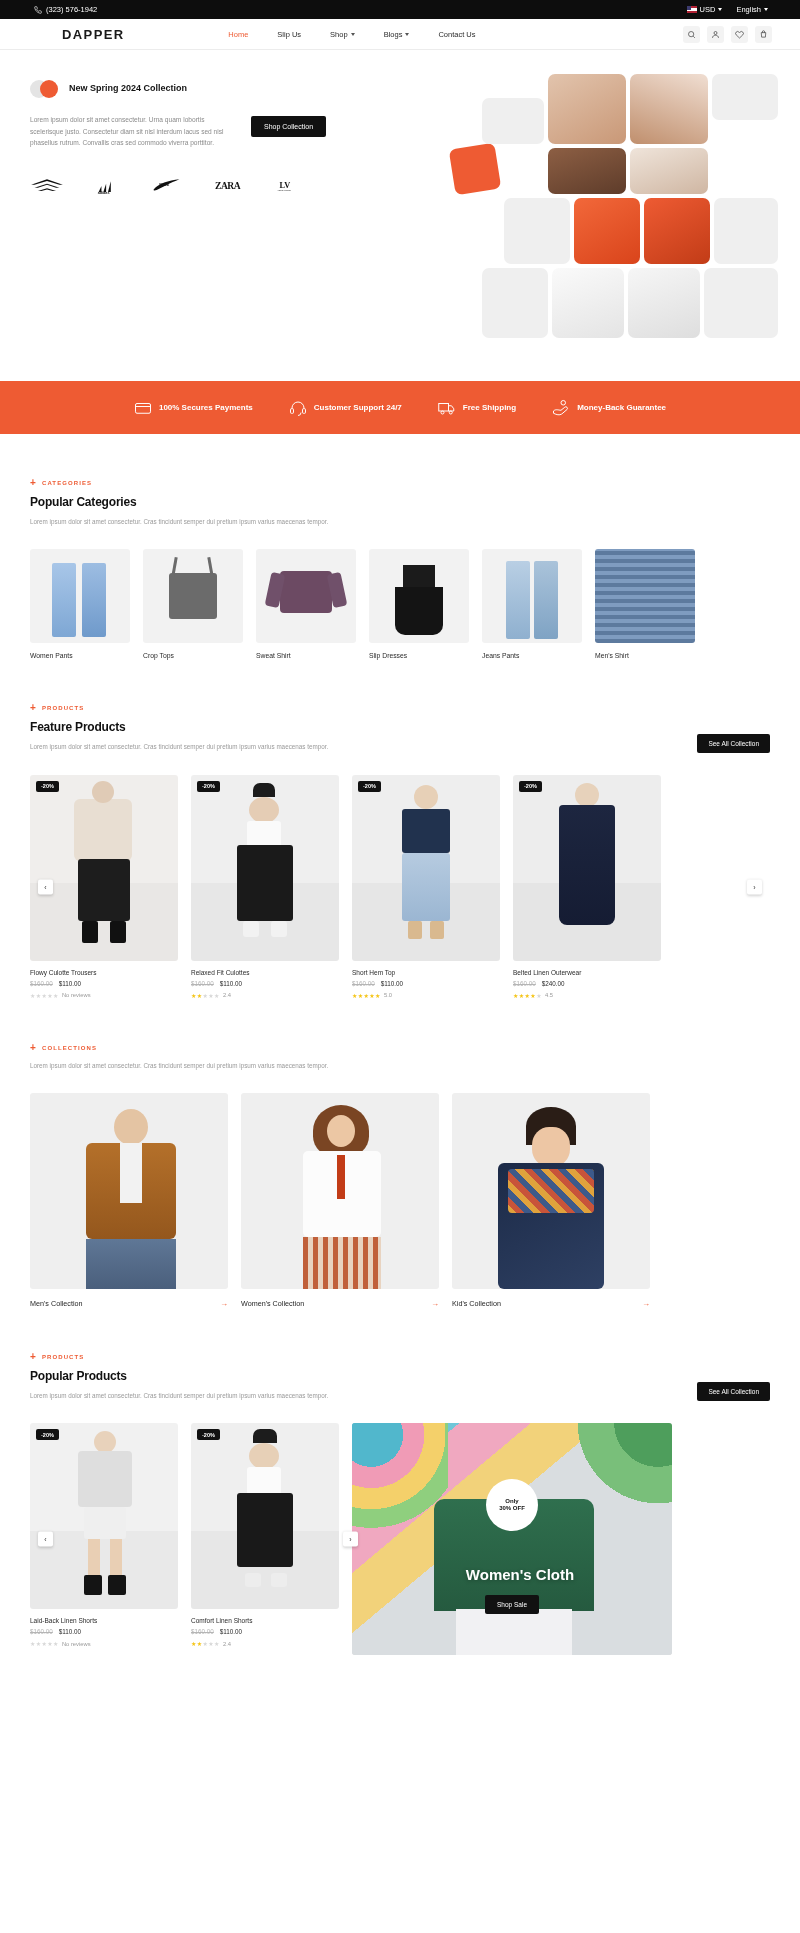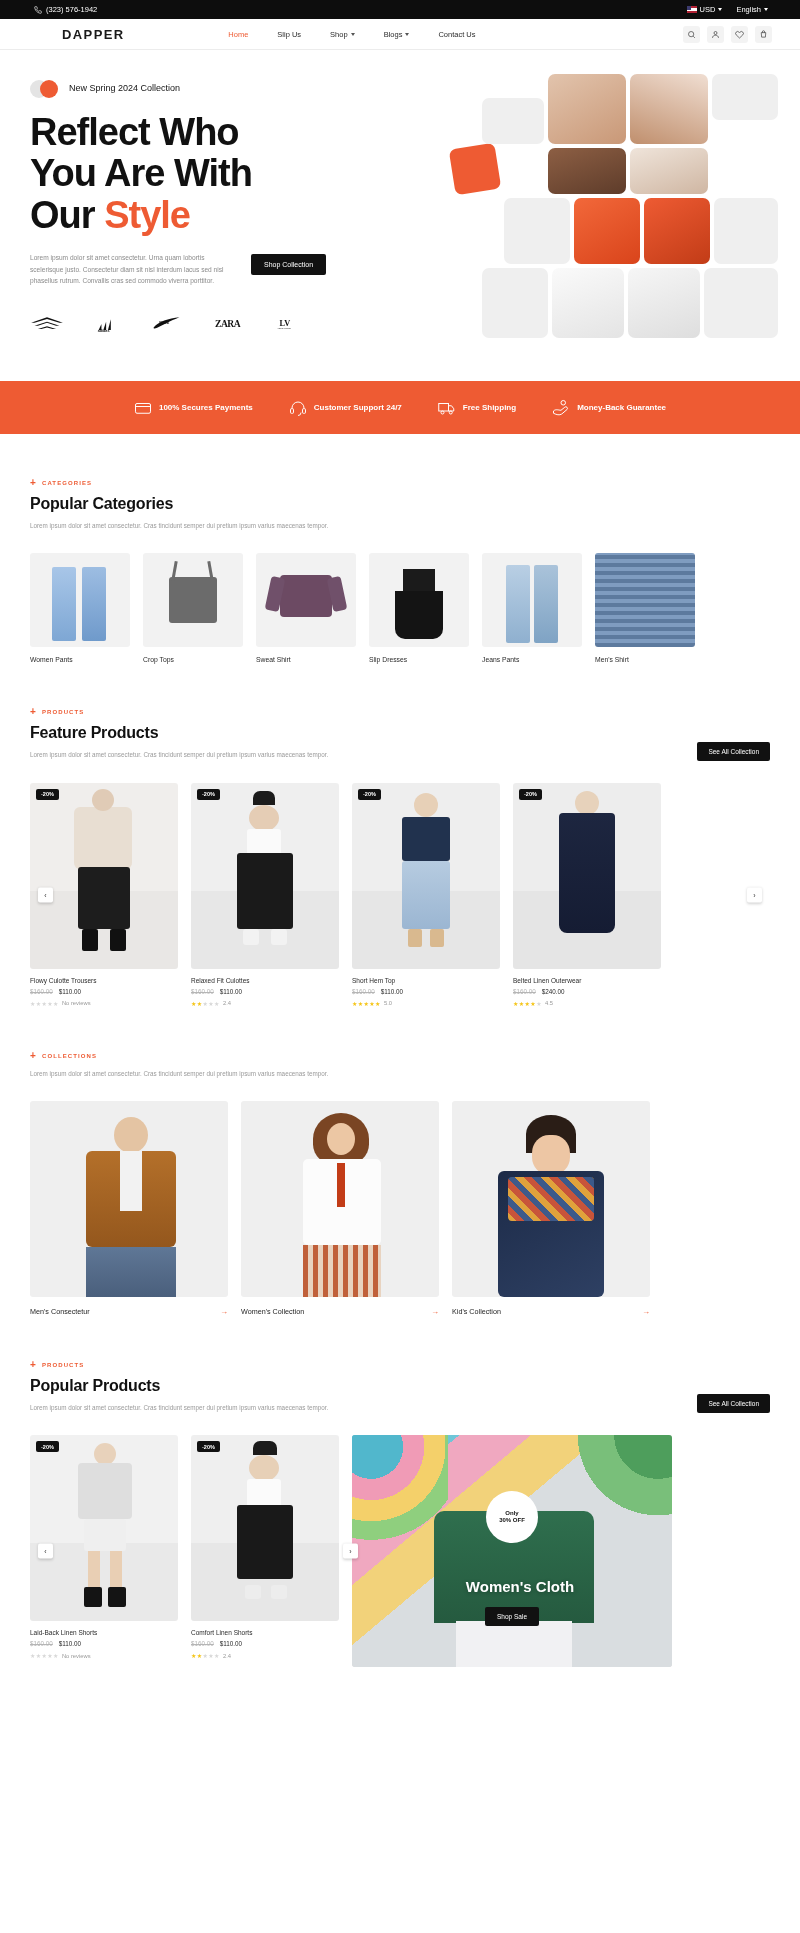--- a/index.html
+++ b/index.html
@@ -50,21 +50,21 @@
   }
   .ibtn svg { width: 9px; height: 9px; stroke: #222; fill: none; stroke-width: 1.6; }
 
   
   .hero { position: relative; height: 305px; background: #fff; }
   .hero-left { position: absolute; left: 30px; top: 30px; width: 330px; }
   .pill { display: flex; align-items: center; gap: 6px; margin-bottom: 14px; }
   .pill-dots { position: relative; width: 33px; height: 18px; }
   .dot-grey { position: absolute; left: 0; top: 0; width: 18px; height: 18px; border-radius: 50%; background: #e4e4e4; }
   .dot-orange { position: absolute; left: 10px; top: 0; width: 18px; height: 18px; border-radius: 50%; background: #ee5b33; }
-  .pill-text { font-size: 9px; line-height: 1.25; font-weight: 400; color: #141414; }
+  .pill-text { font-size: 9px; line-height: 1.25; font-weight: 700; color: #141414; }
   .hero-h1 { font-size: 38px; line-height: 1.09; font-weight: 800; letter-spacing: -1px; color: #111; }
   .hero-h1 .accent { color: #ee5b33; }
   .hero-bottom { display: flex; align-items: flex-start; gap: 16px; margin-top: 16px; }
   .hero-p { font-size: 6.6px; line-height: 1.75; color: #8b8b8b; width: 205px; }
   .btn-dark {
     background: #111; color: #fff; font-size: 7px; padding: 7px 13px; border-radius: 2px;
     border: none; cursor: pointer; white-space: nowrap; margin-top: 2px;
   }
   .brands { display: flex; align-items: center; gap: 30px; margin-top: 26px; }
   .brand { height: 22px; display: flex; align-items: center; }
@@ -80,21 +80,21 @@
     background: #ee5b33; height: 53px; display: flex; align-items: center;
     justify-content: center; gap: 36px; color: #fff; margin-top: 26px;
   }
   .feat { display: flex; align-items: center; gap: 7px; font-size: 8px; font-weight: 600; }
   .feat svg { width: 18px; height: 18px; stroke: #fff; fill: none; stroke-width: 1.3; }
 
   
   .section { padding: 0 30px; }
   .eyebrow { display: flex; align-items: center; gap: 5px; color: #ee5b33; font-size: 6px; letter-spacing: 1.1px; font-weight: 700; }
   .eyebrow .plus { font-size: 10px; line-height: 1; }
-  .sec-title { font-size: 16px; font-weight: 800; margin-top: 7px; color: #111; letter-spacing: -0.2px; }
+  .sec-title { font-size: 12px; font-weight: 800; margin-top: 7px; color: #111; letter-spacing: -0.2px; }
   .sec-sub { font-size: 6.3px; line-height: 1.8; color: #9a9a9a; margin-top: 7px; }
   .sec-head { display: flex; align-items: flex-end; justify-content: space-between; }
   .btn-see {
     background: #111; color: #fff; font-size: 6.5px; padding: 6px 11px; border: none;
     border-radius: 2px; cursor: pointer; white-space: nowrap;
   }
 
   
   .cats { display: flex; gap: 13px; margin-top: 22px; }
   .cat { width: 100px; cursor: pointer; }
@@ -236,25 +236,20 @@
 
   <div class="hero">
     <div class="hero-left">
       <div class="pill">
         <span class="pill-dots">
           <span class="dot-grey"></span>
             <span class="dot-orange"></span>
         </span>
         <span class="pill-text">New Spring 2024 Collection</span>
       </div>
-      <h1 class="hero-h1">
-        <span>Reflect Who</span><br>
-        <span>You Are With</span><br>
-        <span>Our </span><span class="accent">Style</span>
-      </h1>
       <div class="hero-bottom">
         <p class="hero-p">Lorem ipsum dolor sit amet consectetur. Urna quam lobortis scelerisque justo. Consectetur diam sit nisl interdum lacus sed nisl phasellus rutrum. Convallis cras sed commodo viverra porttitor.</p>
         <button class="btn-dark">Shop Collection</button>
       </div>
       <div class="brands">
         <span class="brand">
           <svg viewBox="0 0 60 30" width="34" fill="#111">
               <path d="M30 3 L58 13 L52 13 L30 6 L8 13 L2 13 Z"></path>
               <path d="M30 11 L52 18 L46 18 L30 13 L14 18 L8 18 Z"></path>
               <path d="M30 19 L46 24 L40 24 L30 21 L20 24 L14 24 Z"></path>
@@ -504,21 +499,21 @@
 
     <div class="colls">
       <div class="coll">
         <div class="coll-img" style="background:#efefef;">
           <div style="position:absolute;left:84px;top:16px;width:34px;height:36px;background:#e4c4a3;border-radius:50%;"></div>
           <div style="position:absolute;left:56px;top:50px;width:90px;height:96px;background:linear-gradient(180deg,#b4702a,#94571d);border-radius:6px;"></div>
           <div style="position:absolute;left:90px;top:50px;width:22px;height:60px;background:#f2f2f2;"></div>
           <div style="position:absolute;left:56px;top:146px;width:90px;height:50px;background:linear-gradient(180deg,#5f7796,#4a5f7c);"></div>
         </div>
         <div class="coll-foot">
-          <span class="coll-name">Men's Consectetur</span>
+          <span class="coll-name">Men's Collection</span>
           <span class="coll-arrow">→</span>
         </div>
       </div>
 
       <div class="coll">
         <div class="coll-img" style="background:#efefef;">
           <div style="position:absolute;left:72px;top:12px;width:56px;height:52px;background:#7a4523;border-radius:50% 50% 40% 40%;"></div>
           <div style="position:absolute;left:86px;top:22px;width:28px;height:32px;background:#ecc7a4;border-radius:50%;"></div>
           <div style="position:absolute;left:62px;top:58px;width:78px;height:86px;background:#fcfcfc;border-radius:5px;"></div>
           <div style="position:absolute;left:96px;top:62px;width:8px;height:44px;background:#c23c17;"></div>

